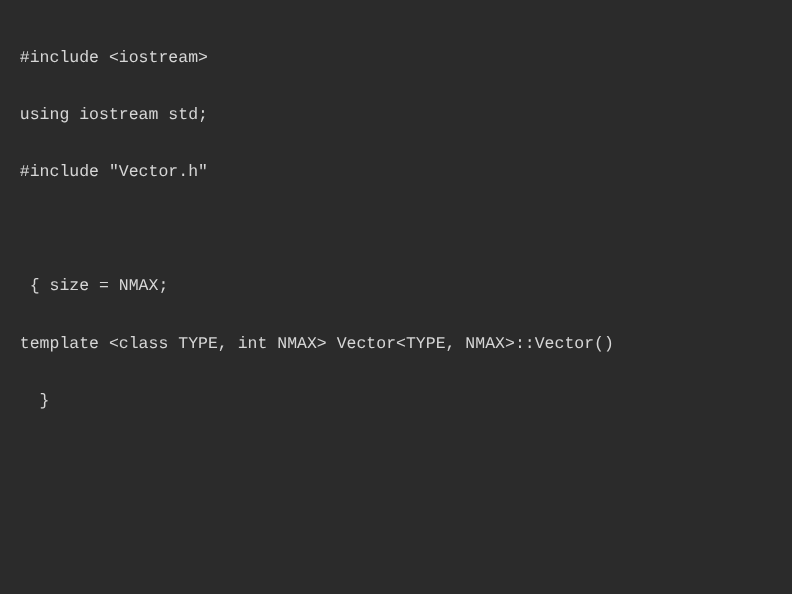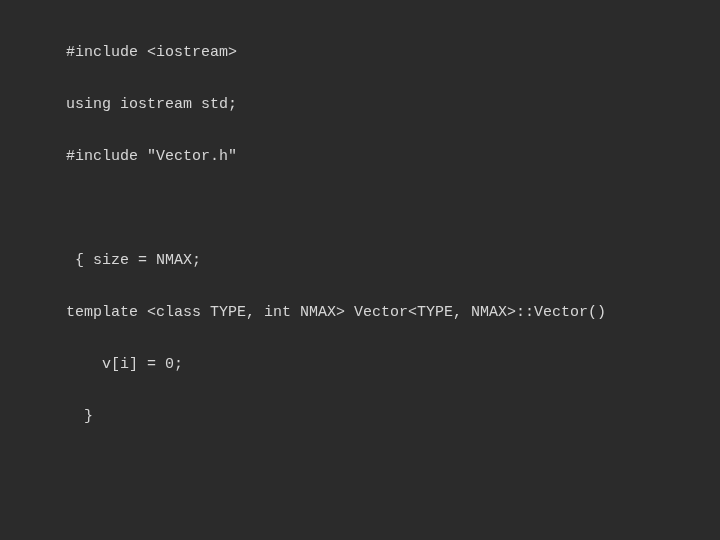--- a/index.html
+++ b/index.html
@@ -15,34 +15,32 @@
     padding: 14px 18px;
     font-family: Consolas, "Courier New", monospace;
     font-size: 15px;
     line-height: 26px;
     color: #d6d6d6;
     white-space: pre;
   }
   .code-line {
     display: block;
     min-height: 26px;
-    margin-left: 48px;
   }
 </style>
 </head>
 <body>
 
 <div class="code-area">
 <span class="code-line">#include &lt;iostream&gt;</span>
 <span class="code-line">using iostream std;</span>
 <span class="code-line">#include "Vector.h"</span>
 <span class="code-line"></span>
 <span class="code-line"> { size = NMAX;</span>
 <span class="code-line">template &lt;class TYPE, int NMAX&gt; Vector&lt;TYPE, NMAX&gt;::Vector()</span>
-<span class="code-line">    v[i] = 0;</span>
 <span class="code-line">  }</span>
 <span class="code-line"></span>
 
 
 
 
 
 </div>
 
 </body></html>

